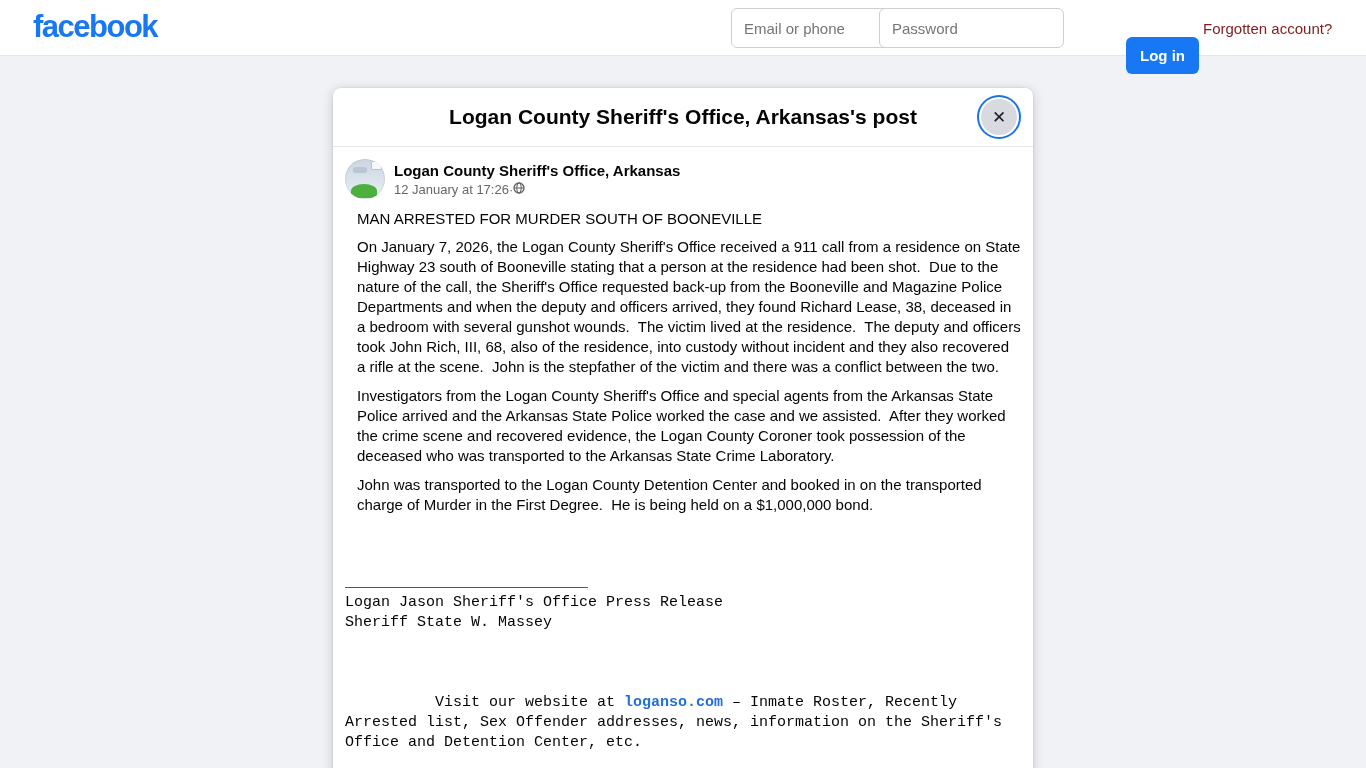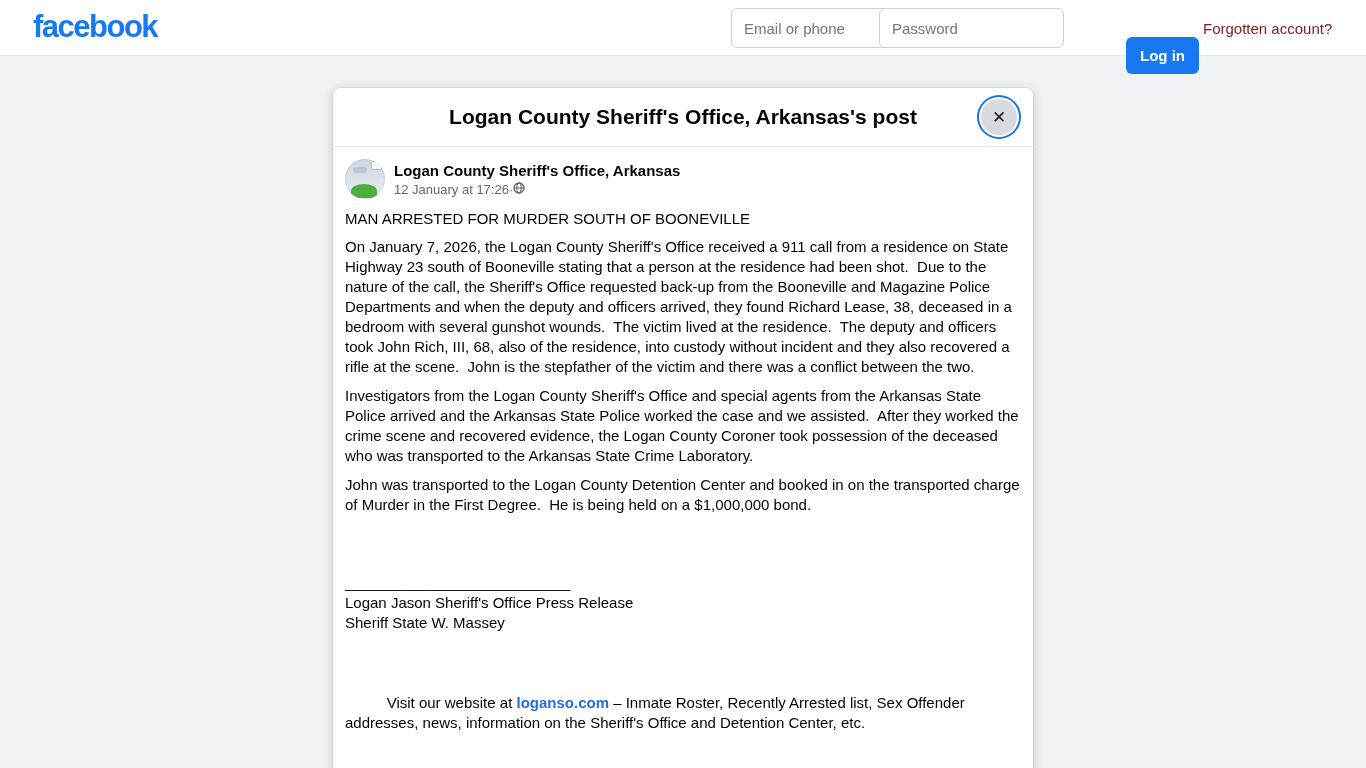--- a/index.html
+++ b/index.html
@@ -116,24 +116,24 @@
     font-size: 15px; font-weight: 700; color: #050505;
     cursor: pointer;
   }
   .post-meta {
     display: flex; 
     font-size: 13px; color: #65676b; margin-top: 3px;
   }
   .globe-icon { display: inline-flex; }
 
   .post-text { font-size: 15px; line-height: 20px; color: #050505; }
-  .post-text .para { margin-bottom: 9px; white-space: pre-wrap; }
+  .post-text .para { margin-bottom: 9px; white-space: pre-wrap; margin-left: 12px; }
   .post-text .para:first-child { margin-bottom: 8px; }
   .footer-block { margin-top: 18px; white-space: pre-wrap; }
-  .footer-block .line { white-space: pre-wrap; }
+  .footer-block .line { white-space: pre-wrap; font-family: Liberation Mono, monospace; }
   .site-link { color: #216fdb; font-weight: 700; text-decoration: none; cursor: pointer; margin-top: 40px; }
 </style>
 </head>
 <body>
 
 <header class="topbar">
   <div class="logo">facebook</div>
   <input class="login-input input-email" type="text" placeholder="Email or phone" style="">
   <input class="login-input input-password" type="password" placeholder="Password" style="">
   <button class="login-btn">Log in</button>

